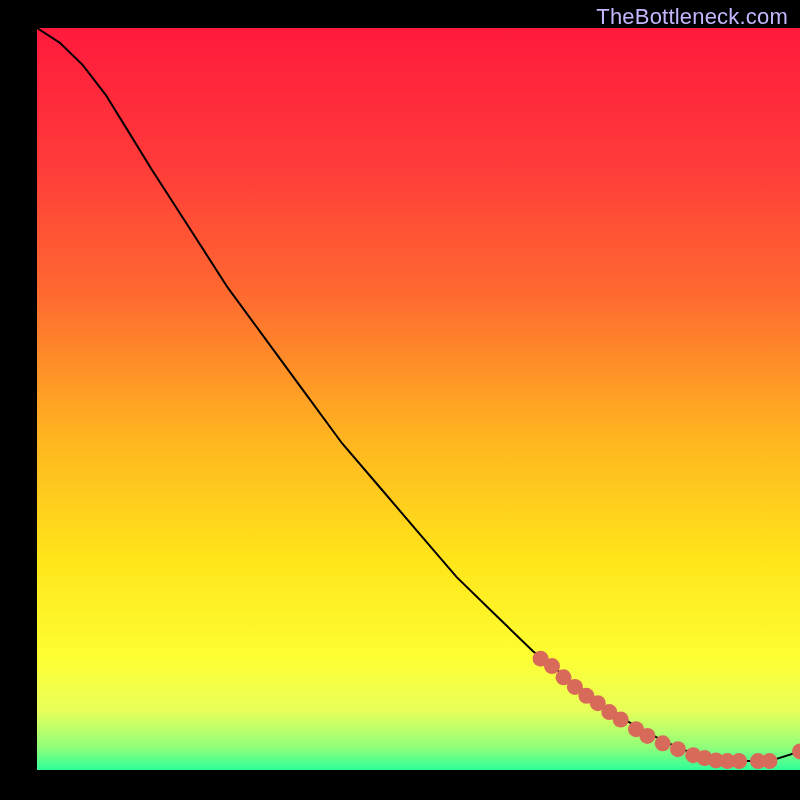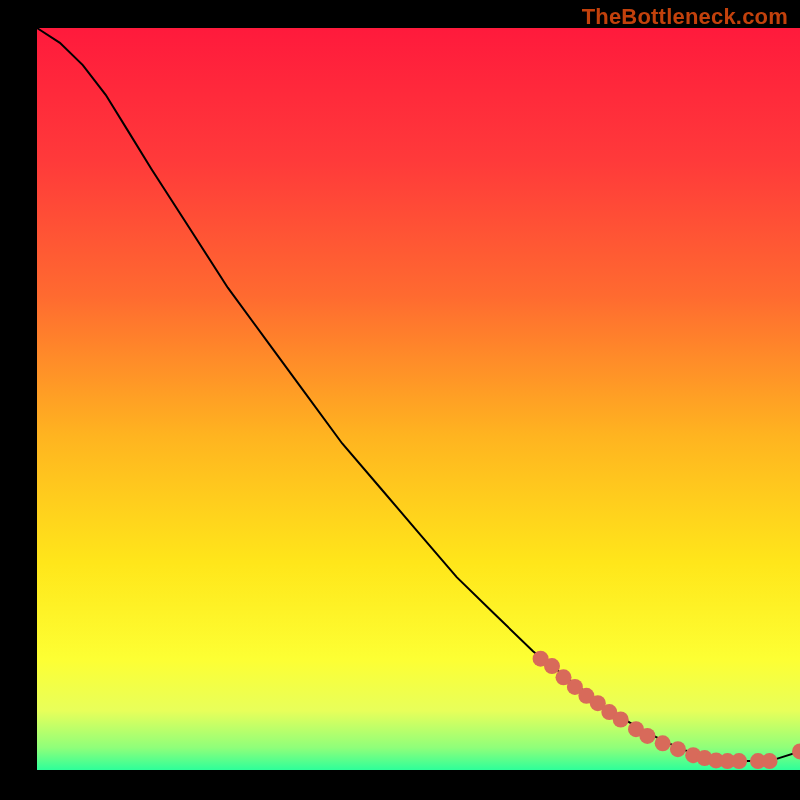--- a/index.html
+++ b/index.html
@@ -15,23 +15,23 @@
     position: absolute;
     top: 0;
     left: 0;
     width: 800px;
     height: 800px;
   }
   .watermark {
     position: absolute;
     top: 4px;
     right: 12px;
-    color: #c2410c;
+    color: #c4b5fd;
     font-size: 22px;
-    font-weight: 700;
+    font-weight: 400;
     letter-spacing: 0.2px;
   }
   svg { display: block; }
 </style>
 </head>
 <body>
 
 <div class="chart-wrap">
   <div class="watermark">TheBottleneck.com</div>
   <svg id="chart-svg" width="800" height="800">

